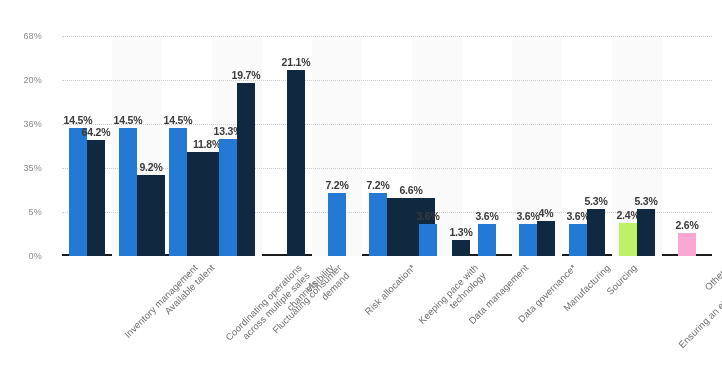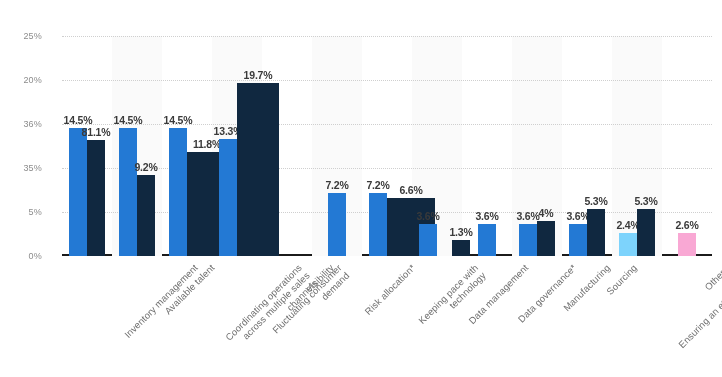--- a/index.html
+++ b/index.html
@@ -126,54 +126,57 @@
       <div class="ytick" style="top: 220px;">0%</div>
       <div class="gridline" style="top: 176px;"></div>
       <div class="ytick" style="top: 176px;">5%</div>
       <div class="gridline" style="top: 132px;"></div>
       <div class="ytick" style="top: 132px;">35%</div>
       <div class="gridline" style="top: 88px;"></div>
       <div class="ytick" style="top: 88px;">36%</div>
       <div class="gridline" style="top: 44px;"></div>
       <div class="ytick" style="top: 44px;">20%</div>
       <div class="gridline" style="top: -2.84217e-14px;"></div>
-      <div class="ytick" style="top: -2.84217e-14px;">25%</div>
+      <div class="ytick" style="top: -2.84217e-14px;">68%</div>
       <div class="group" style="left: 0px; width: 50px;">
         <div class="bar s0" style="left: 7px; width: 18px; height: 127.6px; background: rgb(35, 121, 212);">
           <span class="barlabel">14.5%</span>
         </div>
         <div class="bar s1" style="left: 25px; width: 18px; height: 116.16px; background: rgb(16, 40, 64);">
-          <span class="barlabel">81.1%</span>
+          <span class="barlabel">64.2%</span>
         </div>
       </div>
       <div class="group" style="left: 50px; width: 50px;">
         <div class="bar s0" style="left: 7px; width: 18px; height: 127.6px; background: rgb(35, 121, 212);">
           <span class="barlabel">14.5%</span>
         </div>
-        <div class="bar s1" style="left: 25px; width: 18px; height: 80.96px; background: rgb(16, 40, 64);">
+        <div class="bar s1" style="left: 25px; width: 28px; height: 80.96px; background: rgb(16, 40, 64);">
           <span class="barlabel">9.2%</span>
         </div>
       </div>
       <div class="group" style="left: 100px; width: 50px;">
         <div class="bar s0" style="left: 7px; width: 18px; height: 127.6px; background: rgb(35, 121, 212);">
           <span class="barlabel">14.5%</span>
         </div>
         <div class="bar s1" style="left: 25px; width: 40px; height: 103.84px; background: rgb(16, 40, 64);">
           <span class="barlabel">11.8%</span>
         </div>
       </div>
       <div class="group" style="left: 150px; width: 50px;">
         <div class="bar s0" style="left: 7px; width: 18px; height: 117.04px; background: rgb(35, 121, 212);">
           <span class="barlabel">13.3%</span>
         </div>
-        <div class="bar s1" style="left: 25px; width: 18px; height: 173.36px; background: rgb(16, 40, 64); padding-left: 24px;">
+        <div class="bar s1" style="left: 25px; width: 18px; height: 173.36px; background: rgb(16, 40, 64);">
           <span class="barlabel">19.7%</span>
         </div>
       </div>
       <div class="group" style="left: 200px; width: 50px;">
+        <div class="bar s1" style="left: 25px; width: 18px; height: 185.68px; background: rgb(16, 40, 64);">
+          <span class="barlabel">21.1%</span>
+        </div>
       </div>
       <div class="group" style="left: 250px; width: 50px;">
         <div class="bar s0" style="left: 16px; width: 18px; height: 63.36px; background: rgb(35, 121, 212);">
           <span class="barlabel">7.2%</span>
         </div>
       </div>
       <div class="group" style="left: 300px; width: 50px;">
         <div class="bar s0" style="left: 7px; width: 18px; height: 63.36px; background: rgb(35, 121, 212);">
           <span class="barlabel">7.2%</span>
         </div>
@@ -204,21 +207,21 @@
       </div>
       <div class="group" style="left: 500px; width: 50px;">
         <div class="bar s0" style="left: 7px; width: 18px; height: 31.68px; background: rgb(35, 121, 212);">
           <span class="barlabel">3.6%</span>
         </div>
         <div class="bar s1" style="left: 25px; width: 18px; height: 46.64px; background: rgb(16, 40, 64);">
           <span class="barlabel">5.3%</span>
         </div>
       </div>
       <div class="group" style="left: 550px; width: 50px;">
-        <div class="bar s0" style="left: 7px; width: 18px; height: 23px; background: #7dd3fc;">
+        <div class="bar s0" style="left: 7px; width: 18px; height: 33px; background: #bef264;">
           <span class="barlabel">2.4%</span>
         </div>
         <div class="bar s1" style="left: 25px; width: 18px; height: 46.64px; background: rgb(16, 40, 64);">
           <span class="barlabel">5.3%</span>
         </div>
       </div>
       <div class="group" style="left: 600px; width: 50px;">
         <div class="bar s1" style="left: 16px; width: 18px; height: 22.88px; background: #f9a8d4;">
           <span class="barlabel">2.6%</span>
         </div>

